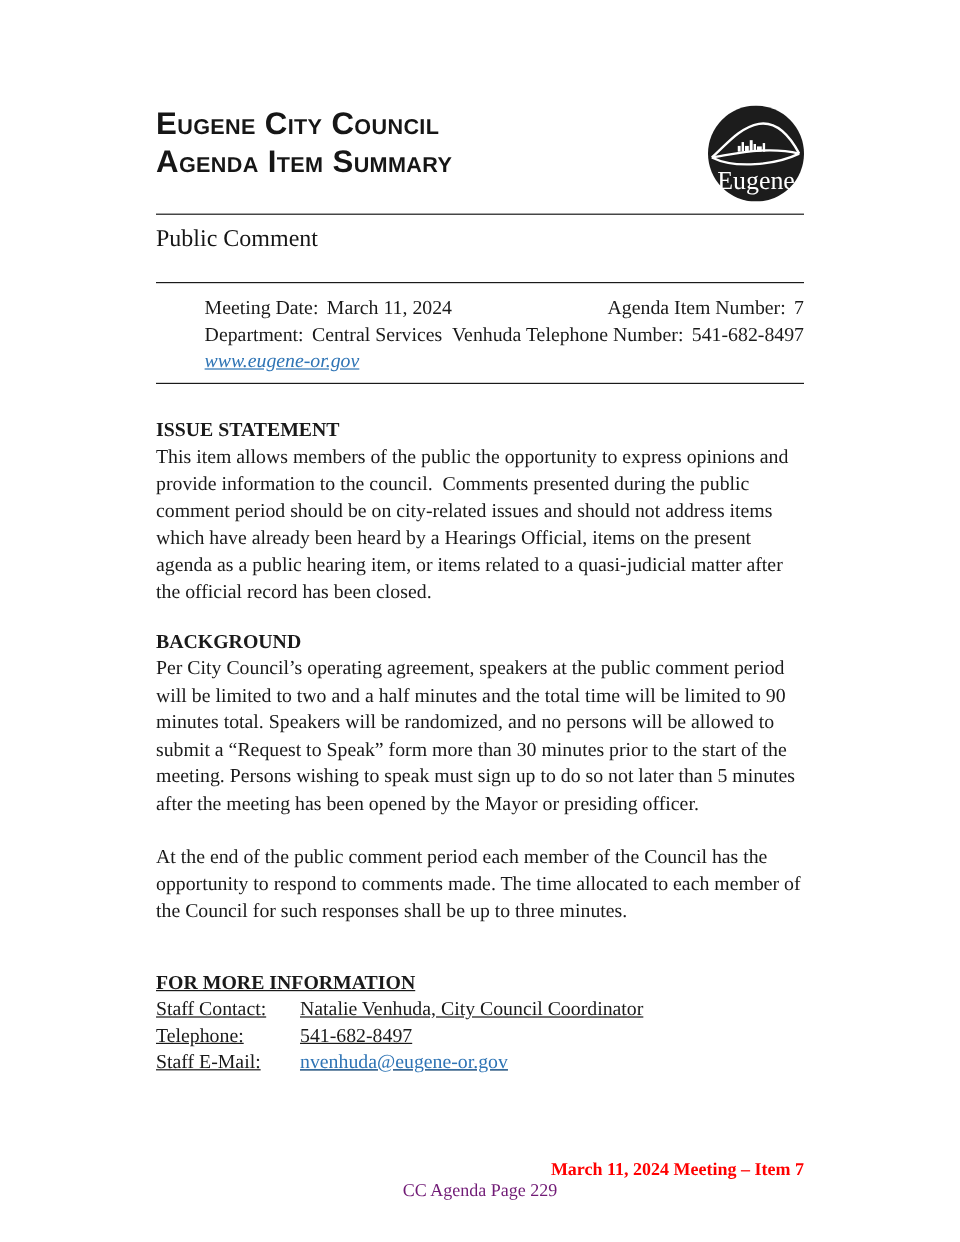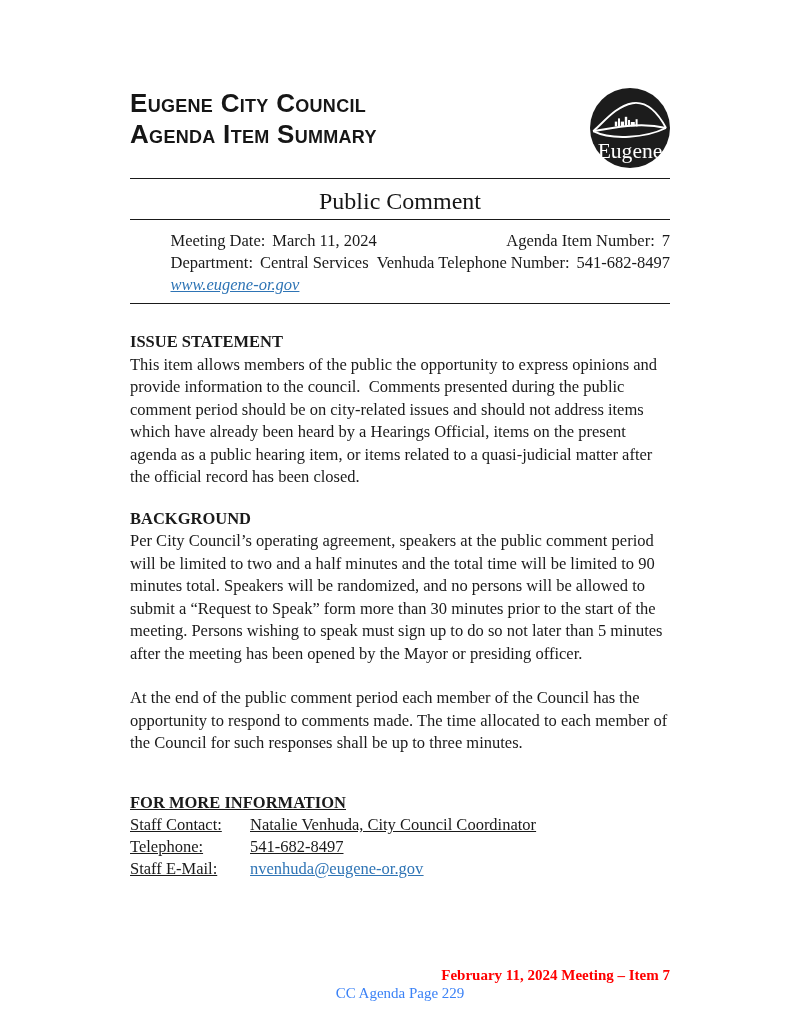--- a/index.html
+++ b/index.html
@@ -23,21 +23,21 @@
     font-variant: small-caps;
     font-size: 26px;
     line-height: 31px;
     letter-spacing: 0.3px;
     color: #161616;
   }
   .logo { width: 80px; height: 80px; flex: 0 0 80px; }
   
   .rule { border: none; border-top: 1.6px solid #1a1a1a; margin: 0; }
   .rule-1 { margin-top: 10px; }
-  .section-title { text-align: center; font-size: 24px; margin: 9px 0 4px 0; color: #161616; }
+  .section-title { font-size: 20px; margin: 9px 0 24px 0; color: #161616; }
   
   .meta { display: flex; justify-content: flex-end; margin-top: 10px; font-size: 16.5px; line-height: 22px; }
   .meta-right { text-align: right; }
   .meta-value { margin-left: 7px; }
   .rule-3 { margin-top: 7px; }
   a.doc-link { color: #2E74B5; text-decoration: underline; }
   a.site-link { font-style: italic; }
   
   .section-heading { font-weight: 700; font-size: 16.5px; line-height: 22.5px; }
   .para { font-size: 16.5px; line-height: 22.5px; white-space: pre-wrap; }
@@ -47,21 +47,21 @@
   .more-info { margin-top: 37px; font-size: 16.5px; line-height: 22px; text-decoration: underline; }
   .info-row { display: flex; }
   .info-label { flex: 0 0 120px; width: 120px; }
   
   .footer-ref {
     position: absolute; top: 966px; right: 70px;
     color: #FF0000; font-weight: 700; font-size: 15px; line-height: 18px;
   }
   .footer-page {
     position: absolute; top: 984px; left: 0; right: 0;
-    text-align: center; font-size: 15px; line-height: 18px; color: #3b82f6;
+    text-align: center; font-size: 15px; line-height: 18px; color: #701a75;
   }
 </style>
 </head>
 <body>
 
 <div class="page">
 
   <div class="header">
     <div class="doc-title">
       <div>Eugene City Council</div>
@@ -142,16 +142,16 @@
     <div class="info-row">
       <span class="info-label">Telephone:</span>
       <span>541-682-8497</span>
     </div>
     <div class="info-row">
       <span class="info-label">Staff E-Mail:</span>
       <a href="#" class="doc-link">nvenhuda@eugene-or.gov</a>
     </div>
   </div>
 
-  <div class="footer-ref">February 11, 2024 Meeting – Item 7</div>
+  <div class="footer-ref">March 11, 2024 Meeting – Item 7</div>
   <div class="footer-page">CC Agenda Page 229</div>
 
 </div>
 
 </body></html>

